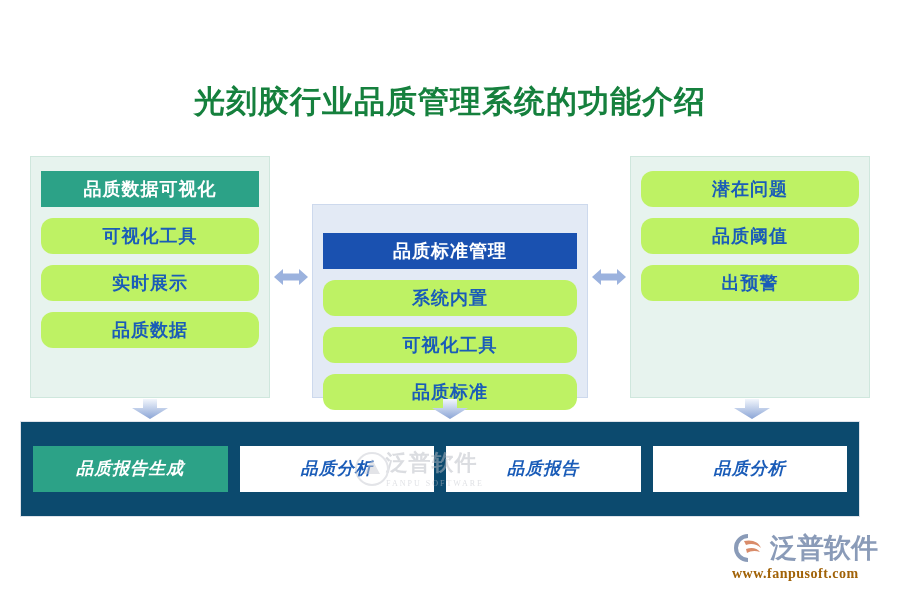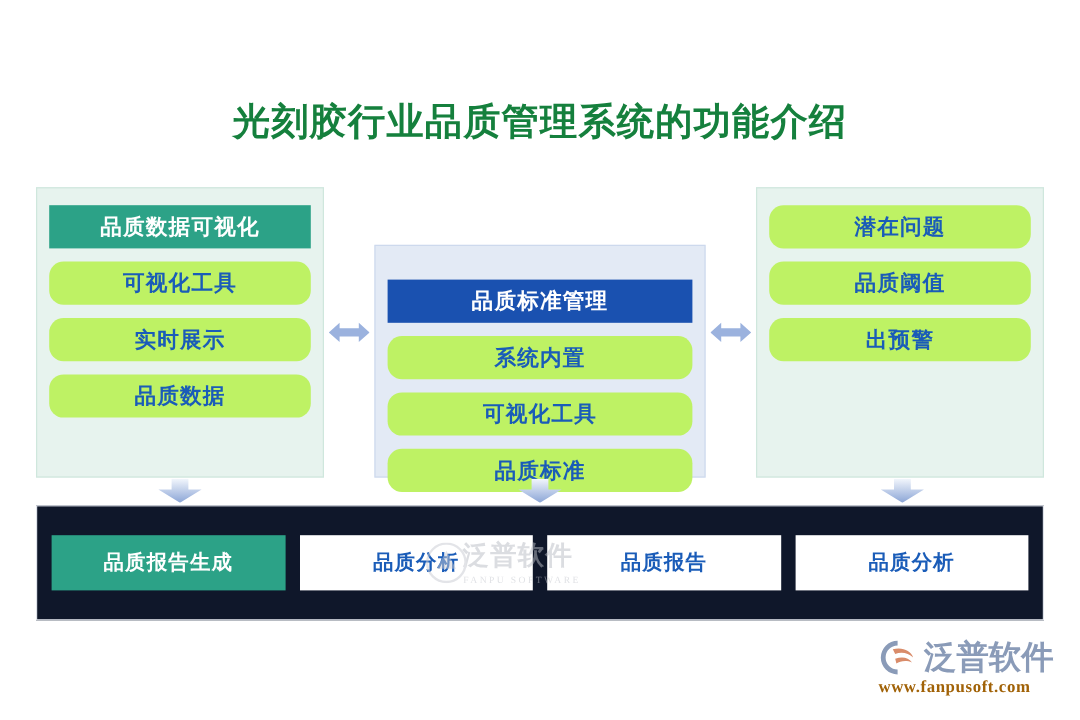--- a/index.html
+++ b/index.html
@@ -107,30 +107,31 @@
   .down-arrow {
     position: absolute;
     top: 0;
   }
   .down-arrow svg { display: block; }
 
   
   .bottom-bar {
     position: absolute;
     top: 421px;
-    left: 30px;
+    left: 20px;
     width: 840px;
     height: 96px;
     box-sizing: border-box;
-    background: #0f172a;
+    background: #0c4a6e;
     border: 1px solid #dfe3ea;
     display: flex;
     align-items: center;
     padding: 0 12px;
     gap: 12px;
+    font-style: italic;
   }
   .bottom-item {
     flex: 1 1 0;
     height: 46px;
     line-height: 46px;
     text-align: center;
     background: #ffffff;
     font-size: 17px;
     font-weight: bold;
     color: #1a5cb8;

